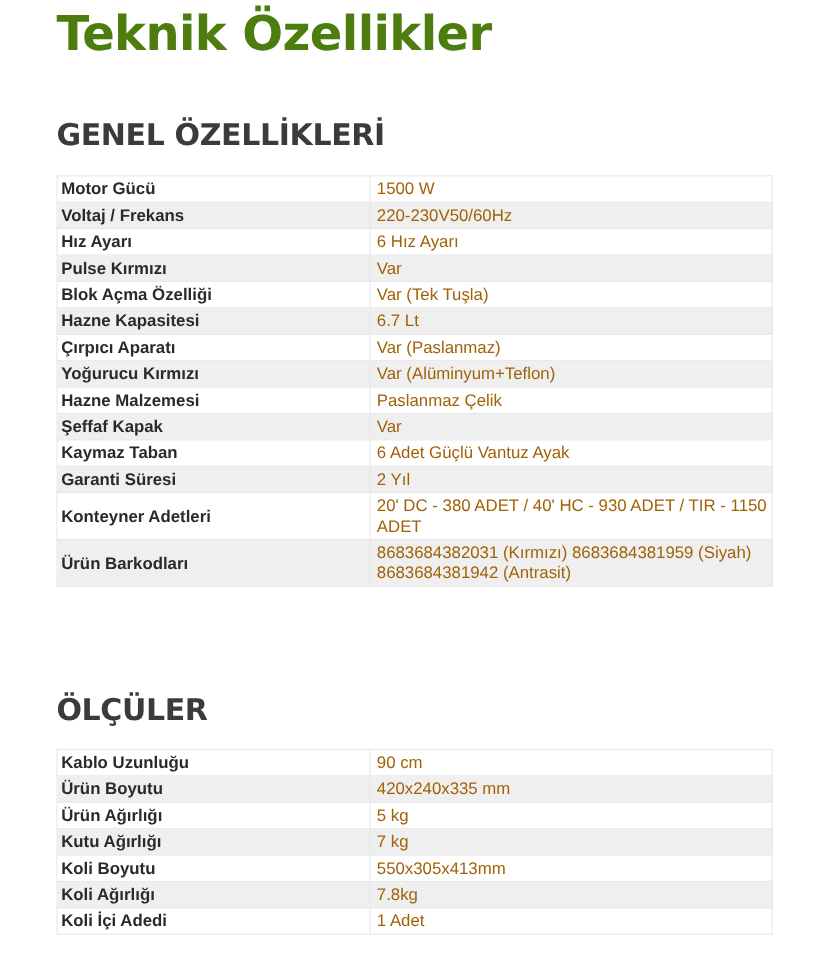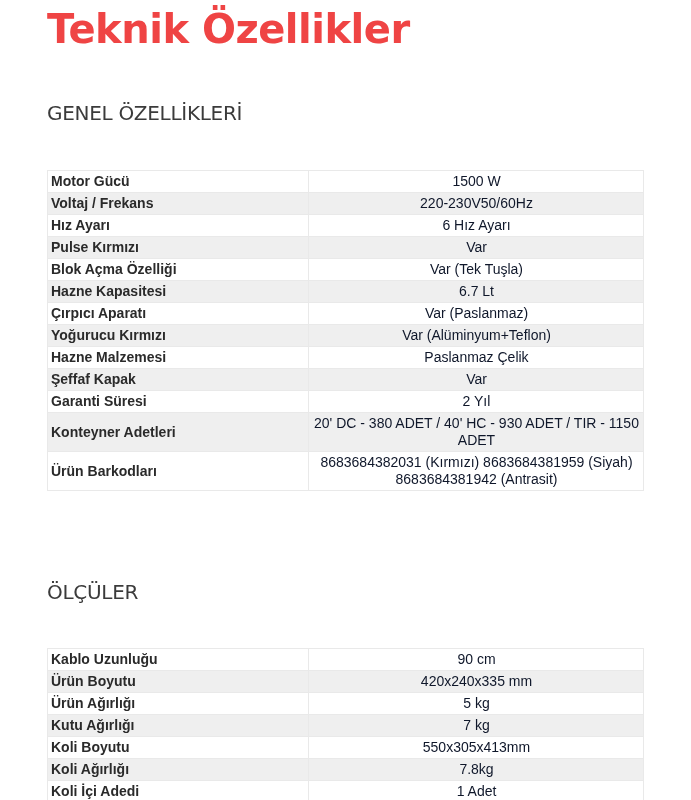--- a/index.html
+++ b/index.html
@@ -6,52 +6,52 @@
   body {
     width: 691px; height: 800px; overflow: hidden; position: relative;
     font-family: "Liberation Sans", "DejaVu Sans", sans-serif;
     color: #333333;
   }
   .page-title {
     position: absolute; left: 47px; top: 2px;
     margin: 0;
     font-family: "DejaVu Sans", "Liberation Sans", sans-serif;
     font-weight: bold; font-size: 40px; line-height: 54px;
-    color: #ef4444; letter-spacing: -0.5px;
+    color: #4d7c0f; letter-spacing: -0.5px;
   }
   .section-title {
     position: absolute; left: 47px; margin: 0;
     font-family: "DejaVu Sans", "Liberation Sans", sans-serif;
-    font-weight: normal; font-size: 20px; line-height: 28px;
+    font-weight: bold; font-size: 25px; line-height: 28px;
     color: #3b3b3b; letter-spacing: -0.3px;
   }
   #sec1-title { top: 99px; }
   #sec2-title { top: 578px; }
   table.spec {
     position: absolute; left: 47px; width: 596px;
     border-collapse: collapse; table-layout: fixed;
-    font-size: 14px; line-height: 17px; margin-top: 24px;
+    font-size: 14px; line-height: 17px;
   }
   #sec1-table { top: 146px; }
   #sec2-table { top: 624px; }
   table.spec col.c1 { width: 261px; }
   table.spec col.c2 { width: 335px; }
   table.spec td {
     border: 1px solid #e9e9e9;
     padding: 2px 4px 2px 3px;
     vertical-align: middle;
     height: 17px;
   }
   table.spec tr:nth-child(even) td { background: #efefef; }
   table.spec tr:nth-child(odd) td { background: #ffffff; }
   table.spec td.label {
     font-weight: bold; color: #2a2a2a;
   }
   table.spec td.value {
-    color: #0f172a; padding-left: 5px; text-align: center;
+    color: #a16207; padding-left: 5px;
   }
 </style>
 </head>
 <body>
 
 <h1 class="page-title">Teknik Özellikler</h1>
 
 <h2 class="section-title" id="sec1-title">GENEL ÖZELLİKLERİ</h2>
 <table class="spec" id="sec1-table">
   <colgroup>
@@ -93,20 +93,24 @@
       </tr>
       <tr>
         <td class="label">Hazne Malzemesi</td>
         <td class="value">Paslanmaz Çelik</td>
       </tr>
       <tr>
         <td class="label">Şeffaf Kapak</td>
         <td class="value">Var</td>
       </tr>
       <tr>
+        <td class="label">Kaymaz Taban</td>
+        <td class="value">6 Adet Güçlü Vantuz Ayak</td>
+      </tr>
+      <tr>
         <td class="label">Garanti Süresi</td>
         <td class="value">2 Yıl</td>
       </tr>
       <tr>
         <td class="label">Konteyner Adetleri</td>
         <td class="value">20' DC - 380 ADET / 40' HC - 930 ADET / TIR - 1150 ADET</td>
       </tr>
       <tr>
         <td class="label">Ürün Barkodları</td>
         <td class="value">8683684382031 (Kırmızı) 8683684381959 (Siyah) 8683684381942 (Antrasit)</td>

